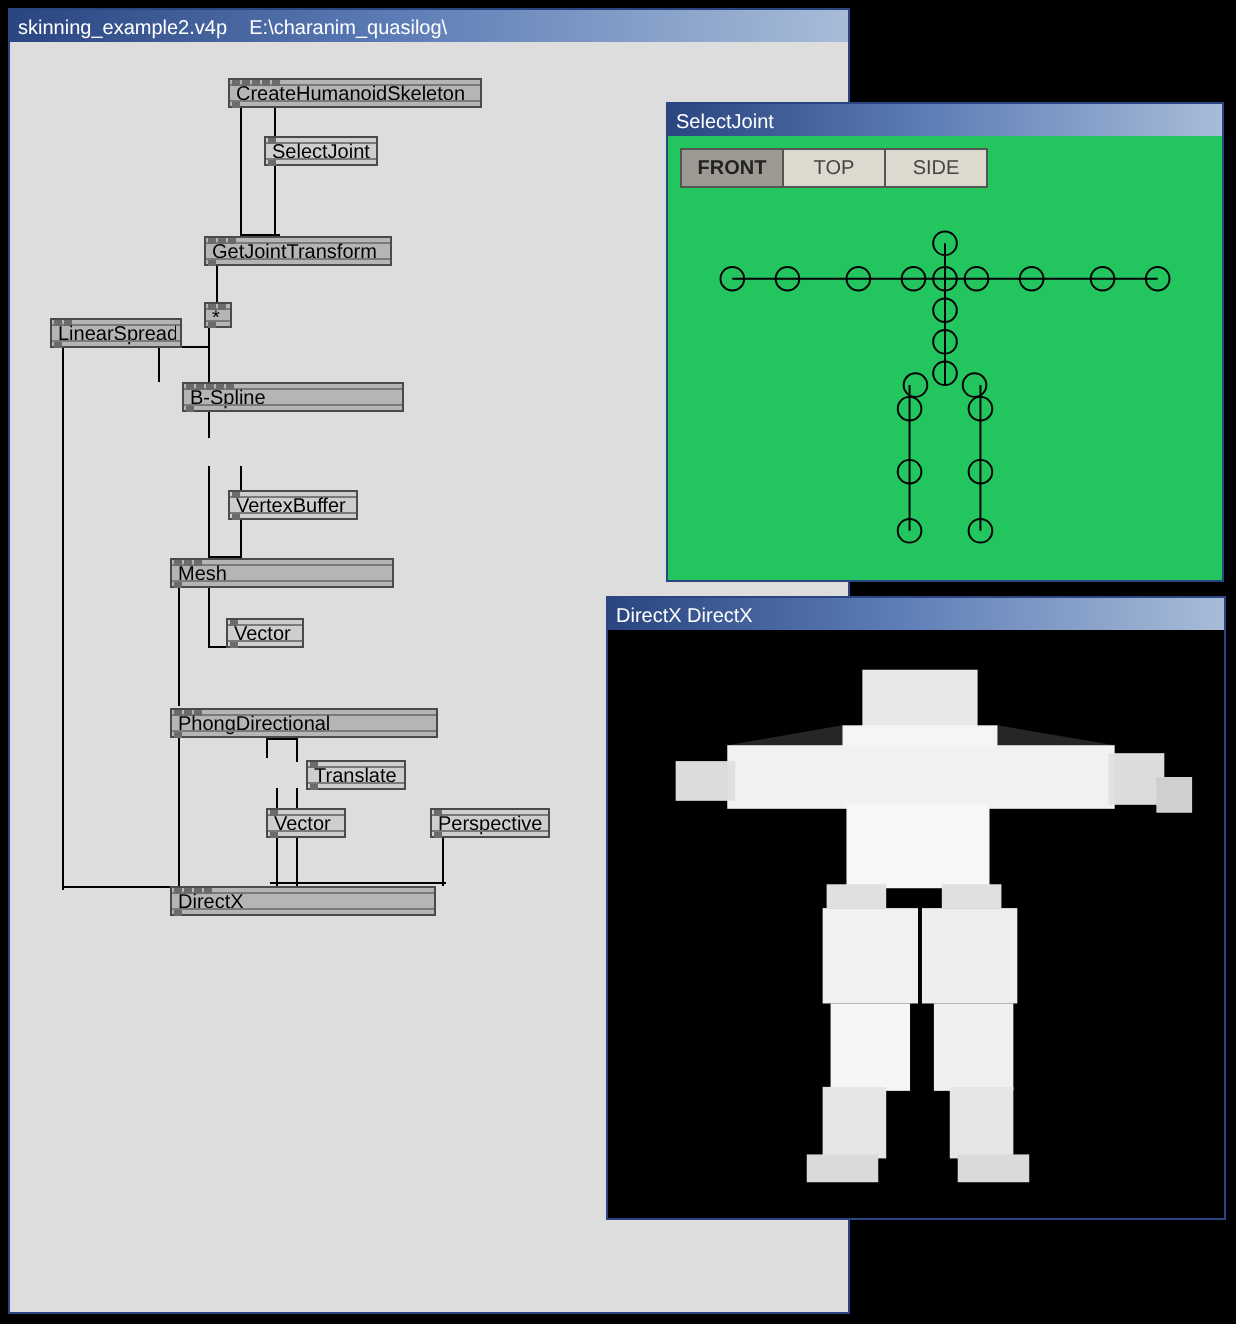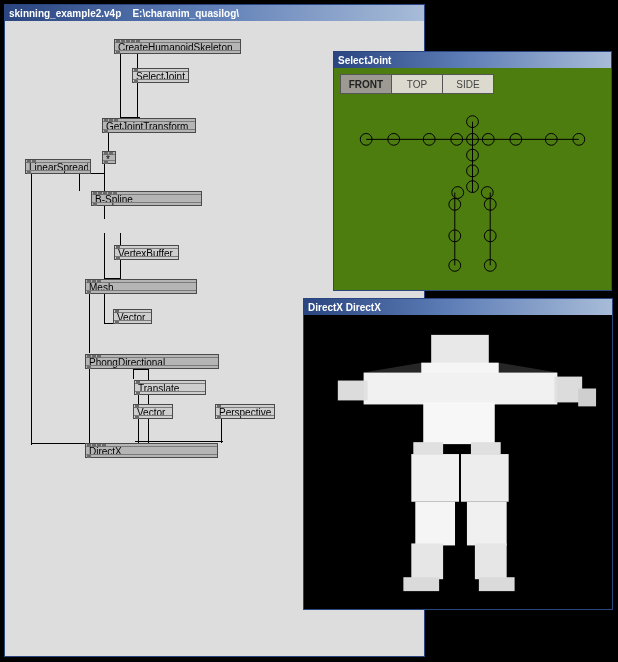--- a/index.html
+++ b/index.html
@@ -1,34 +1,34 @@
 <!DOCTYPE html>
 <html><head>
 <meta charset="utf-8">
 <style>
 *{box-sizing:border-box;margin:0;padding:0;font-family:Tahoma,Arial,sans-serif;font-size:10px}
 body{background:#000;width:618px;height:662px;position:relative;overflow:hidden}
 .window{position:absolute;background:#dcdddc;border:1px solid #2a4580}
-.titlebar{height:16px;background:linear-gradient(to right,#2a4580 0%,#5b7bb5 45%,#a8bcd8 100%);color:#fff;font-weight:bold;padding:1px 4px;display:flex;align-items:center;font-size:11px}
+.titlebar{height:16px;background:linear-gradient(to right,#2a4580 0%,#5b7bb5 45%,#a8bcd8 100%);color:#fff;font-weight:normal;padding:1px 4px;display:flex;align-items:flex-end;font-size:11px}
 .titlebar span{white-space:pre}
 .patch{left:4px;top:4px;width:421px;height:653px}
 .patch .body{position:relative;width:100%;height:calc(100% - 16px)}
 .node{position:absolute;background:#b5b5b5;border:1px solid #4a4a4a;height:15px;font-size:10px;color:#000;padding:0}
 .node .pins-top,.node .pins-bot{position:absolute;left:0;right:0;height:3px;display:flex;gap:1px;padding:0 1px}
 .node .pins-top{top:0;border-bottom:1px solid #7a7a7a}
 .node .pins-bot{bottom:0;border-top:1px solid #7a7a7a}
 .pin{width:4px;height:3px;background:#6b6b6b}
 .node .lbl{position:absolute;top:2px;left:3px;right:2px;line-height:11px;white-space:nowrap;overflow:hidden}
 .link{position:absolute;background:#000;z-index:0}
 .lv{width:1px}
 .lh{height:1px}
 .io{font-size:9px;height:13px}
 .sub{background:#cecece}
 .selectjoint{left:333px;top:51px;width:279px;height:240px}
-.selectjoint .body{position:relative;height:calc(100% - 16px);background:#4d7c0f}
+.selectjoint .body{position:relative;height:calc(100% - 16px);background:#22c55e}
 .tabs{position:absolute;left:6px;top:6px;display:flex}
 .tab{border:1px solid #555;height:20px;width:52px;display:flex;align-items:center;justify-content:center;font-size:10px;color:#444;background:#dcd9ce;margin-left:-1px;cursor:pointer}
 .tab:first-child{margin-left:0}
 .tab.active{background:#9c9a93;color:#222;font-weight:bold}
 .skel{position:absolute;left:0;top:30px;right:0;bottom:0}
 .skel svg{width:100%;height:100%}
 .renderer{left:303px;top:298px;width:310px;height:312px}
 .renderer .body{position:relative;height:calc(100% - 16px);background:#000}
 .renderer svg{width:100%;height:100%}
 </style>
@@ -184,21 +184,21 @@
           <div class="pin"></div>
           <div class="pin"></div>
           <div class="pin"></div>
         </div>
         <div class="lbl">PhongDirectional</div>
         <div class="pins-bot">
           <div class="pin"></div>
         </div>
       </div>
 
-    <div class="node sub" style="left:129px;top:359px;width:72px">
+    <div class="node sub" style="left:148px;top:359px;width:50px">
         <div class="pins-top">
           <div class="pin"></div>
         </div>
         <div class="lbl">Translate</div>
         <div class="pins-bot">
           <div class="pin"></div>
         </div>
       </div>
 
     <div class="node sub" style="left:128px;top:383px;width:40px">

